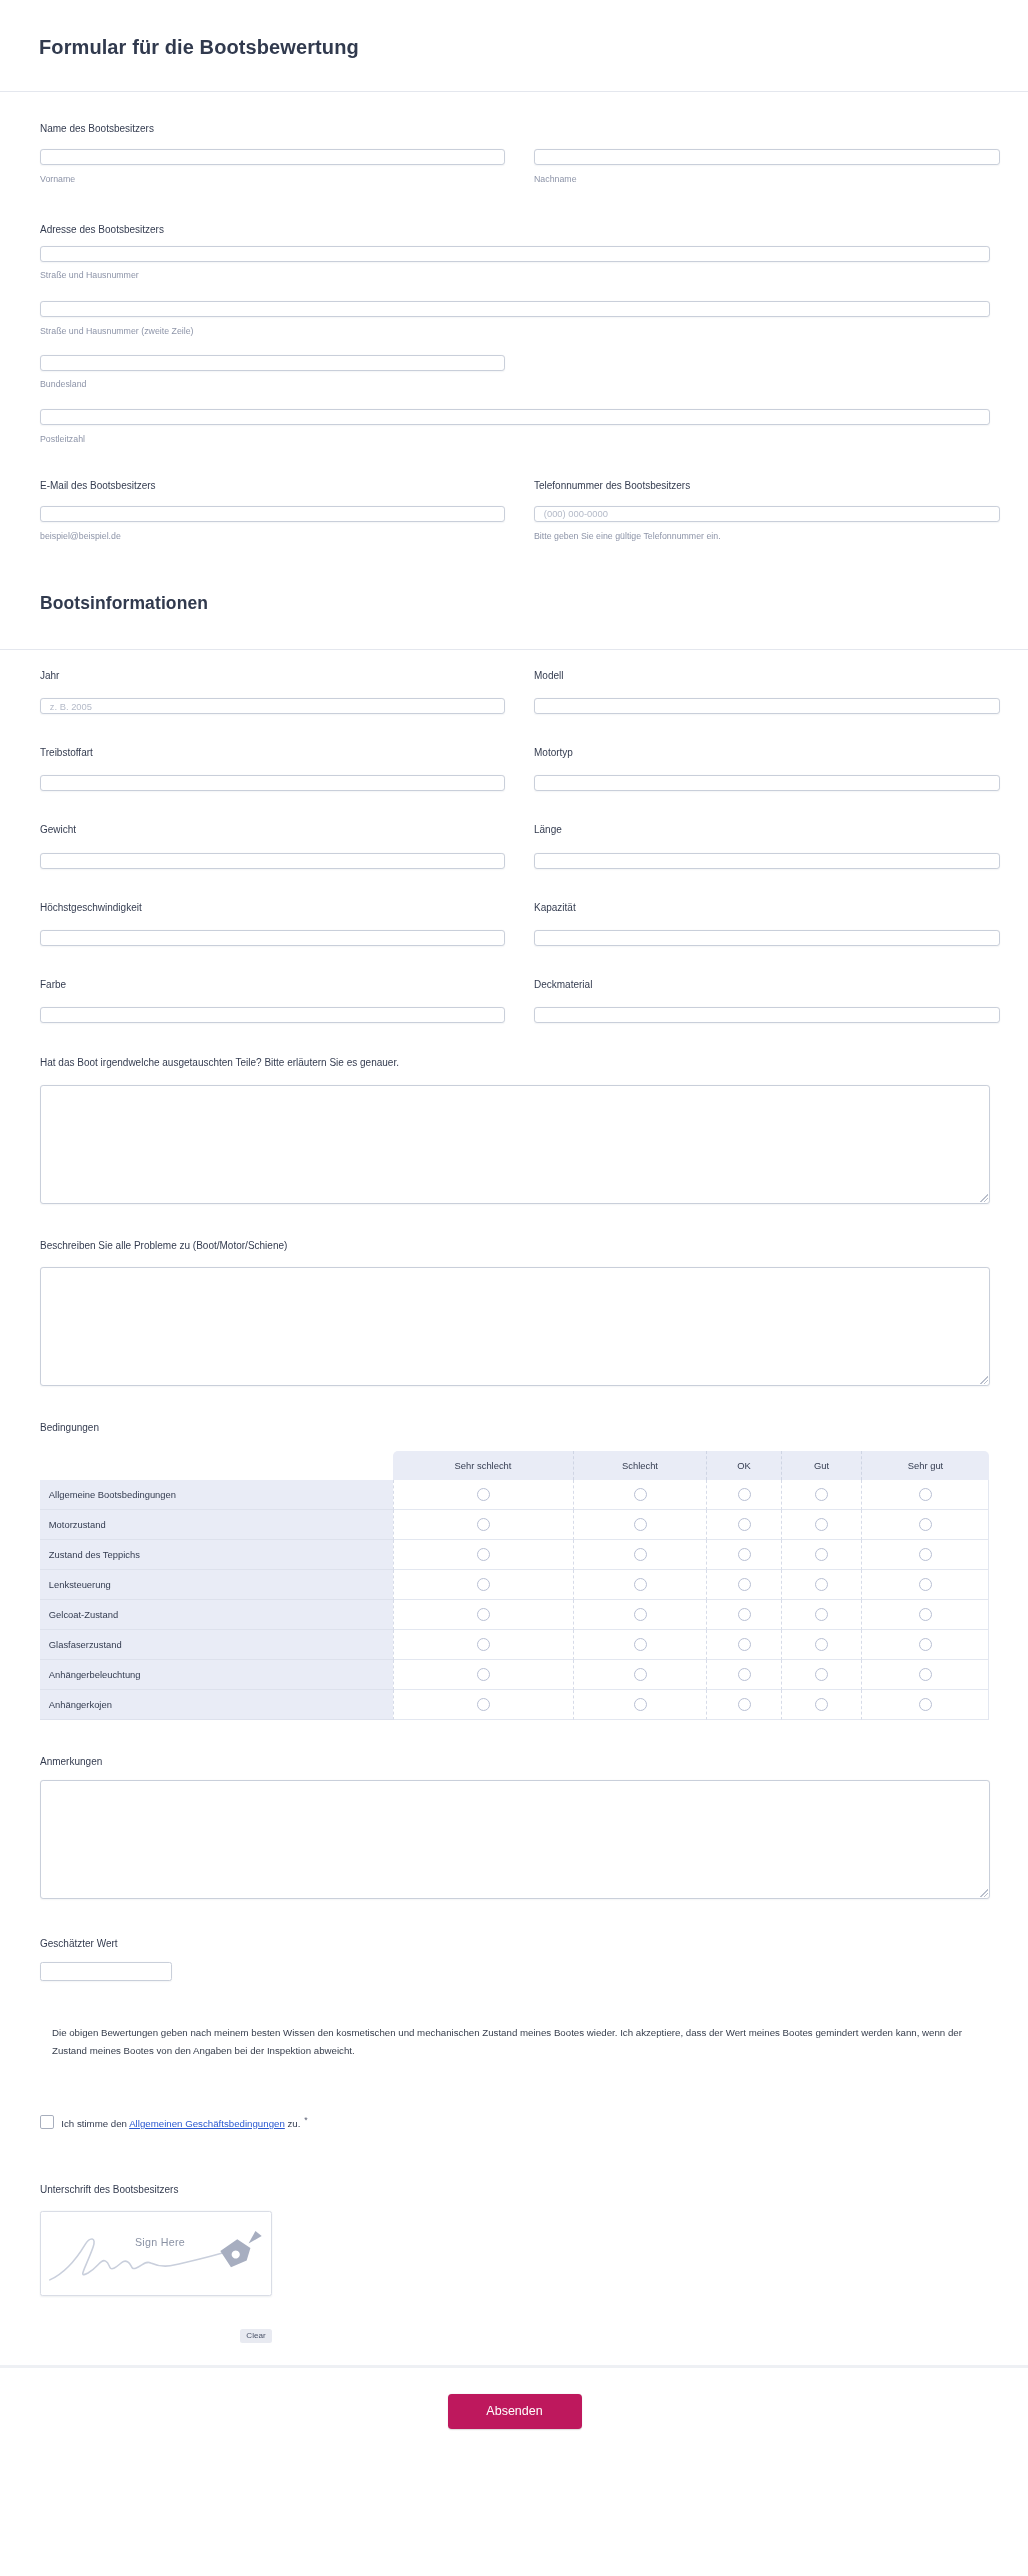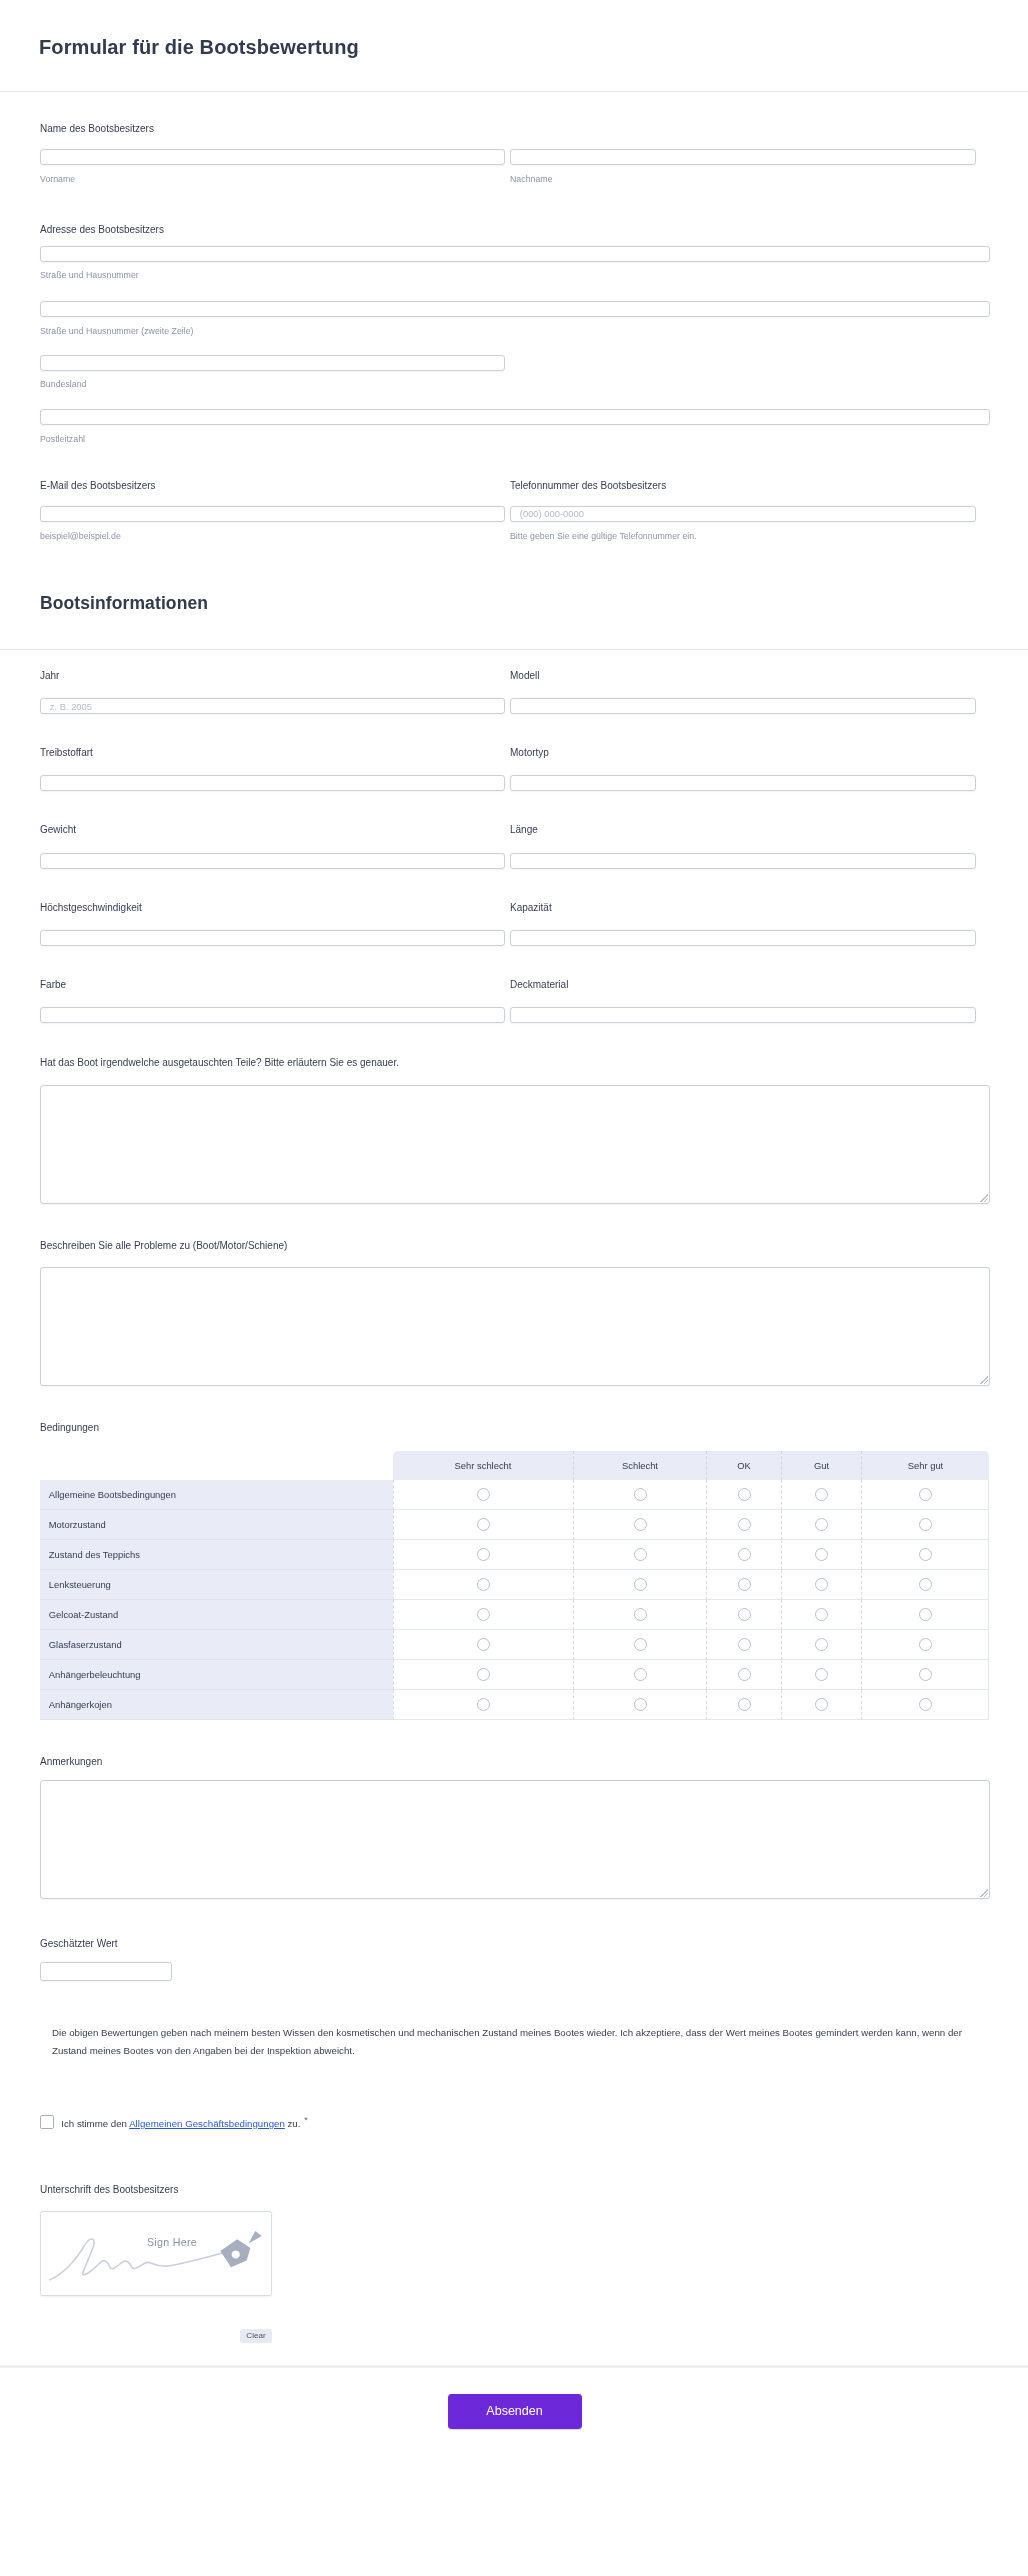--- a/index.html
+++ b/index.html
@@ -16,21 +16,21 @@
   .lbl { font-size:10px; line-height:12.5px; font-weight:500; color:#343c50; }
   .sub { font-size:8.8px; line-height:10.7px; color:#8d94a8; margin-top:8.8px; }
   .in {
     display:block; width:100%; height:16px; background:#fff;
     border:0.6px solid #c9cfda; border-radius:3.1px; padding:0 8.8px;
     font:9.4px "Liberation Sans","DejaVu Sans",sans-serif; color:#343c50;
     box-shadow:0 0.6px 1.3px rgba(40,50,80,.05); outline:none;
   }
   .in::placeholder, textarea::placeholder { color:#b4bac8; }
   .in-small { width:132px; height:19px; border-radius:2.5px; }
-  .row2 { display:grid; grid-template-columns:465px 466px; column-gap:5px; }
+  .row2 { display:grid; grid-template-columns:465px 466px; column-gap:29px; }
   .tawrap { position:relative; }
   textarea.ta {
     display:block; width:100%; height:119px; resize:none;
     border:0.6px solid #c9cfda; border-radius:3.1px; padding:6.3px 8.8px;
     font:9.4px "Liberation Sans","DejaVu Sans",sans-serif; color:#343c50;
     box-shadow:0 0.6px 1.3px rgba(40,50,80,.05); outline:none; background:#fff;
   }
   .grip {
     position:absolute; right:2.5px; bottom:2.5px; width:7.5px; height:7.5px; pointer-events:none;
     background:
@@ -67,34 +67,34 @@
     background:#fff; margin-right:7.5px; flex:0 0 auto; cursor:pointer;
   }
   .terms a { color:#2a58d0; text-decoration:underline; cursor:pointer; }
   .req { color:#5a6175; font-size:8.8px; vertical-align:3.8px; margin-left:3.8px; }
   .sigpad {
     position:relative; width:232px; height:85px; background:#fff;
     border:0.6px solid #d9dde6; border-radius:2.5px;
     box-shadow:0 0.6px 1.9px rgba(40,50,80,.08); cursor:crosshair;
   }
   .sign-here {
-    position:absolute; top:24px; left:16px; width:100%; text-align:center;
+    position:absolute; top:24px; left:4px; width:100%; text-align:center;
     font-size:10.7px; color:#8a92a4; letter-spacing:0.3px; pointer-events:none;
   }
   .sigrow { width:232px; text-align:right;margin-top:28px; }
   .clear-btn {
     display:inline-block; margin-top:5px; padding:2.5px 6.3px; background:#e8eaf1;
     border:none; border-radius:2.5px; font:8.1px "Liberation Sans",sans-serif;
     color:#4a5268; cursor:pointer;
   }
   .gap-band { height:3.1px; background:#eef0f4; margin-top:22px; }
   .footer { text-align:center; padding-bottom:30px; }
   .submit-btn {
     margin-top:26px; width:134px; height:35px; border:none; border-radius:3.8px;
-    background:#6d28d9; color:#fff; font:500 12.5px "Liberation Sans",sans-serif;
+    background:#be185d; color:#fff; font:500 12.5px "Liberation Sans",sans-serif;
     cursor:pointer; box-shadow:0 0.6px 1.3px rgba(0,0,0,.15);
   }
 </style>
 </head>
 <body>
 
 <header>
   <h1>Formular für die Bootsbewertung</h1>
 </header>
 <hr class="rule" style="margin-top:31px;">

